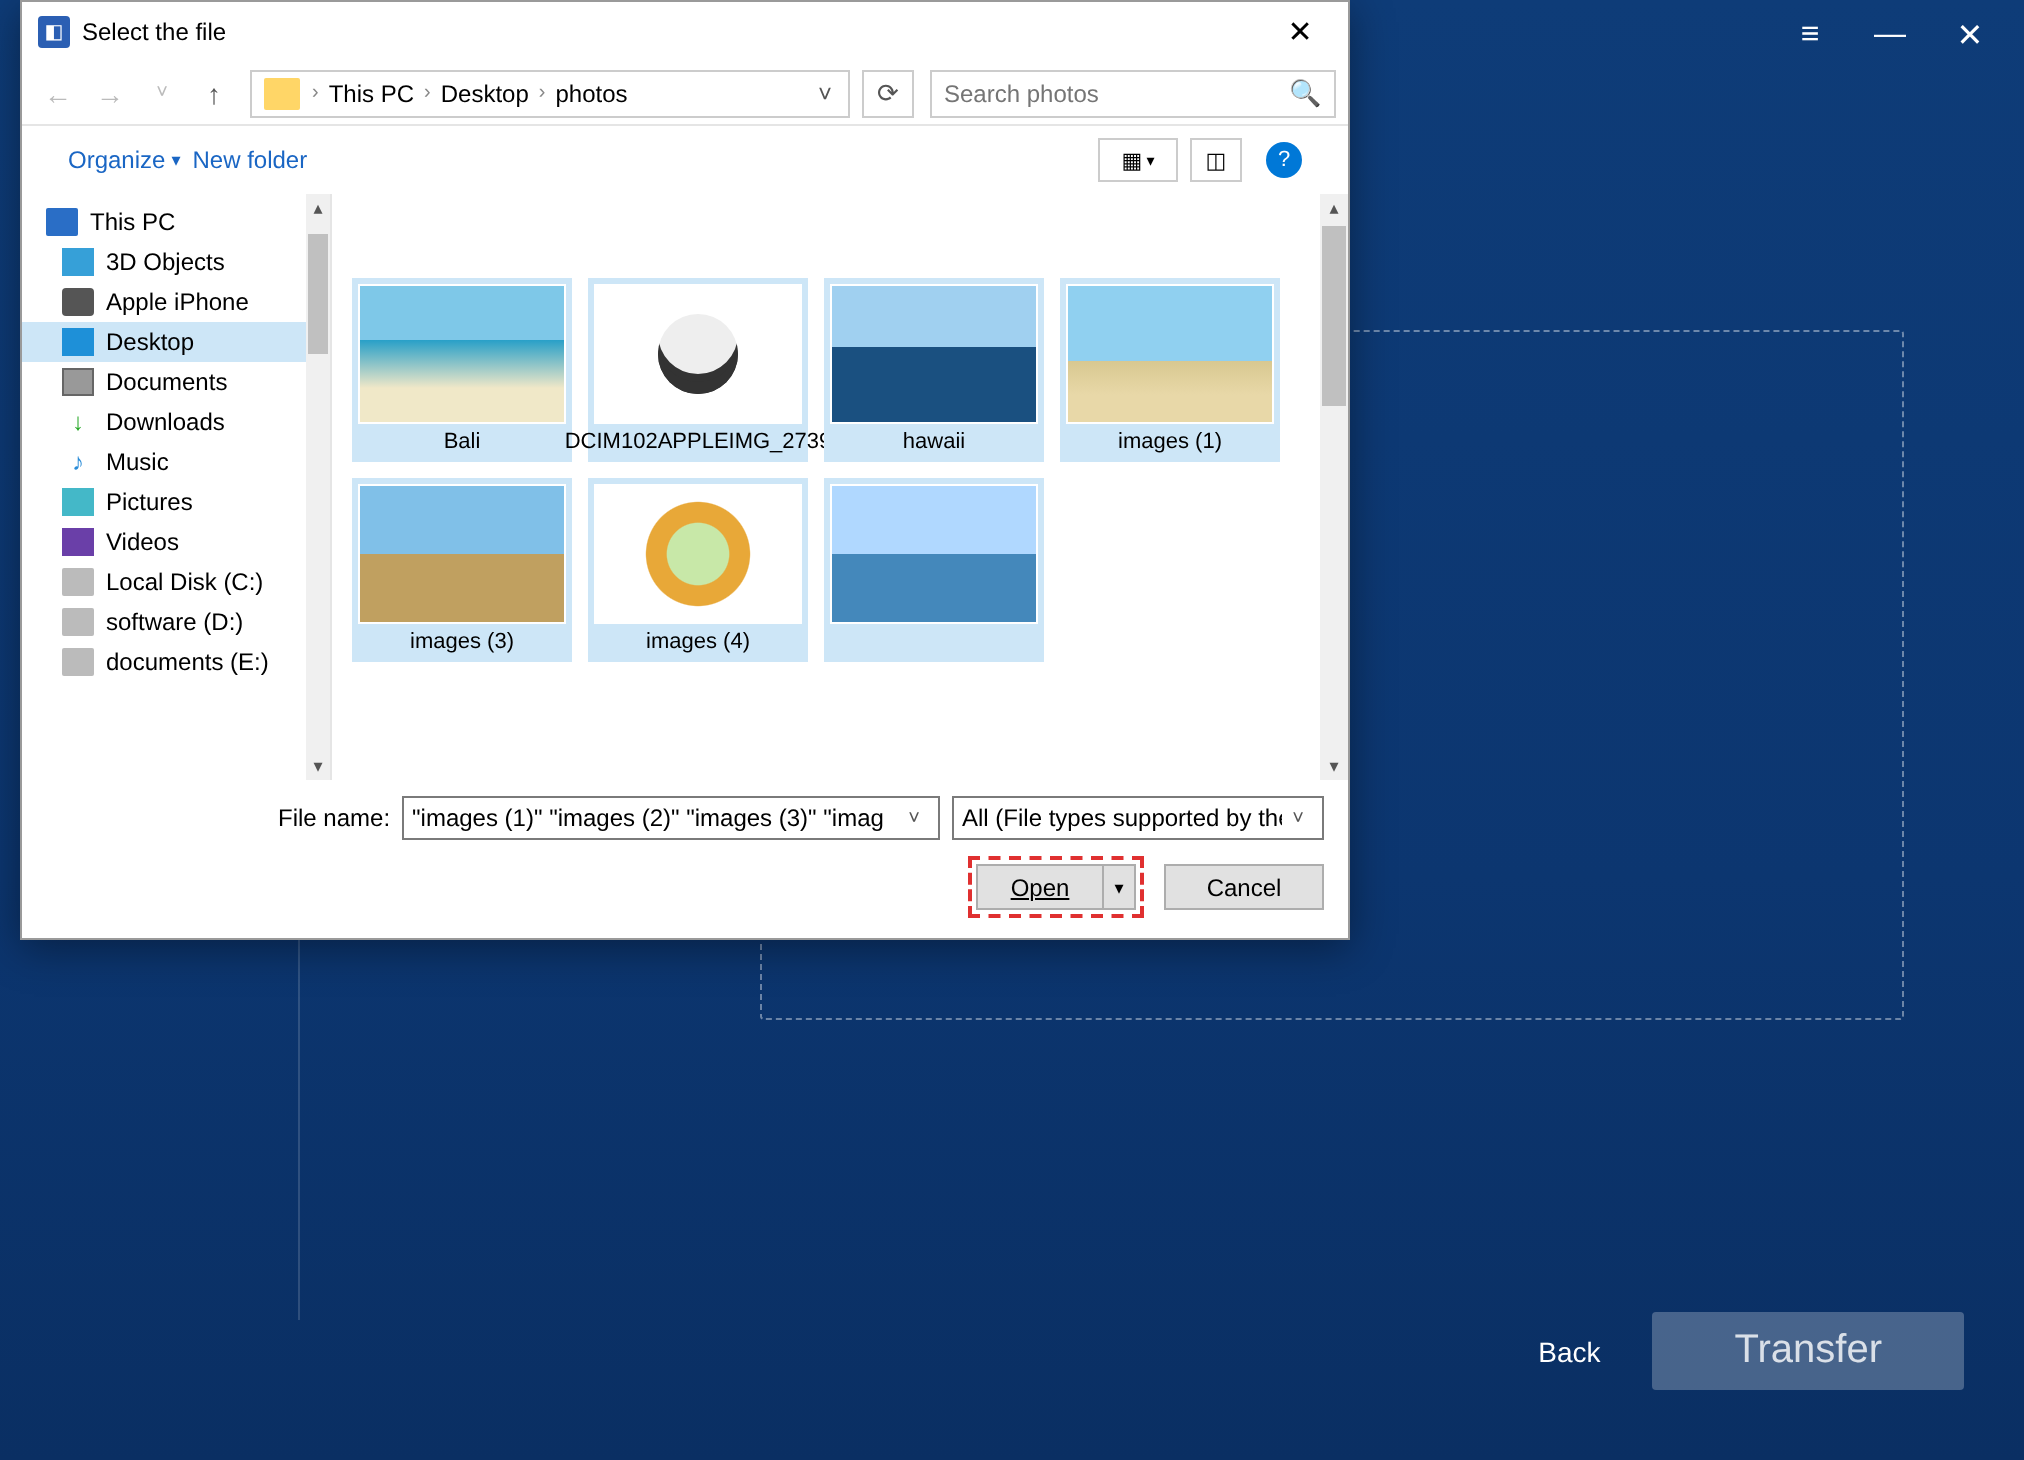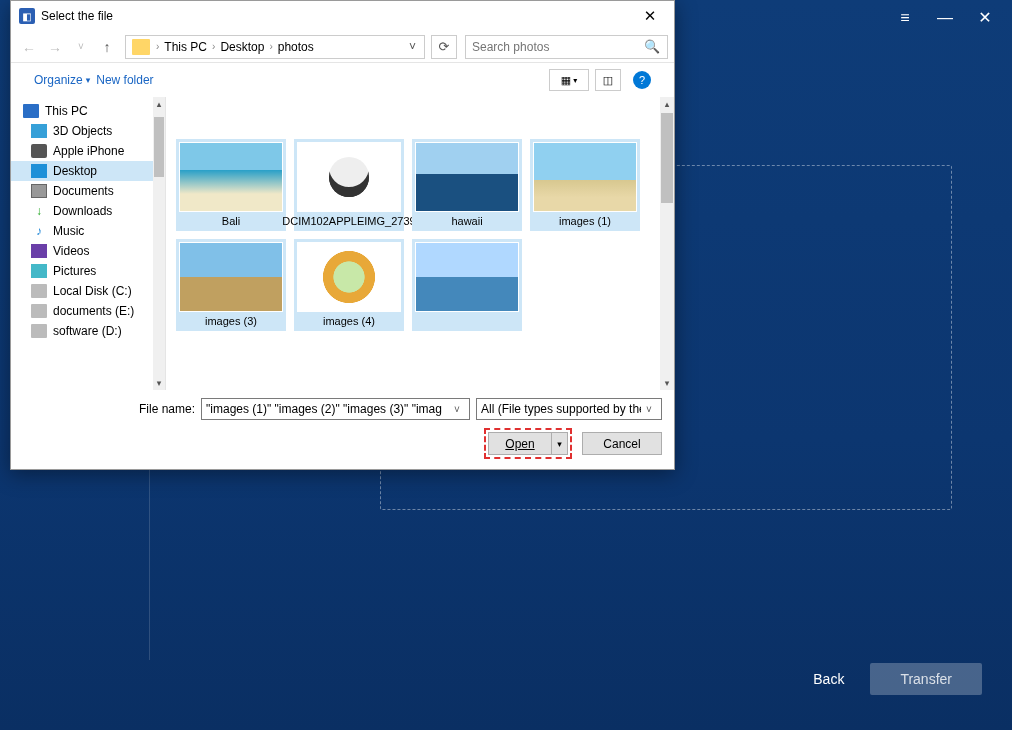--- a/index.html
+++ b/index.html
@@ -9,21 +9,21 @@
 .app-bg { position: absolute; inset: 0; background: linear-gradient(180deg,#0e3c78 0%,#0c3670 60%,#0a2f63 100%); }
 .app-titlebar { height: 35px; display:flex; align-items:center; justify-content:flex-end; padding:0 8px; gap:2px;}
 .app-titlebar .tbtn { width:38px; height:28px; display:flex; align-items:center; justify-content:center; color:#fff; cursor:pointer;}
 .left-panel { position:absolute; left:0; top:85px; width:260px; bottom:70px; }
 .left-panel .vline { position:absolute; right:110px; top:0; bottom:0; width:1px; background:rgba(255,255,255,.15);}
 .main-title { position:absolute; left:380px; top:60px; color:#fff; font-size:22px; font-weight:600;}
 .main-desc { position:absolute; left:380px; top:100px; color:#e0e8f5; font-size:13px; line-height:20px; max-width:540px;}
 .dropzone { position:absolute; left:380px; top:165px; right:60px; height:345px; border:1px dashed rgba(255,255,255,.4); border-radius:2px;}
 .footer-btns { position:absolute; right:30px; bottom:35px; display:flex; gap:12px; align-items:center;}
 .footer-btns .btn-back { color:#fff; font-size:14px; padding:8px 14px; cursor:pointer;}
-.footer-btns .btn-transfer { background:rgba(255,255,255,.25); color:rgba(255,255,255,.8); font-size:14px; padding:8px 30px; border-radius:2px; cursor:default;}
+.footer-btns .btn-transfer { background:rgba(255,255,255,.25); color:rgba(255,255,255,.8); font-size:20px; padding:8px 41px; border-radius:2px; cursor:default;}
 
 
 .dialog { position:absolute; left:10px; top:0; width:665px; height:470px; background:#fff; border:1px solid #9a9a9a; box-shadow:0 4px 20px rgba(0,0,0,.4); display:flex; flex-direction:column; }
 .dlg-title { height:30px; display:flex; align-items:center; padding:0 4px 0 8px; font-size:12px; color:#000;}
 .dlg-title .icon { width:16px; height:16px; background:#2b5fb3; border-radius:2px; margin-right:6px; display:flex; align-items:center; justify-content:center; color:#fff; font-size:10px;}
 .dlg-title .close { margin-left:auto; width:40px; height:28px; display:flex; align-items:center; justify-content:center; font-size:15px; cursor:pointer;}
 
 .dlg-nav { height:32px; display:flex; align-items:center; padding:0 6px; gap:2px; border-bottom:1px solid #e5e5e5;}
 .navbtn { width:24px; height:24px; display:flex; align-items:center; justify-content:center; color:#555; cursor:pointer; font-size:14px;}
 .navbtn.dis { color:#bbb; cursor:default;}
@@ -193,38 +193,38 @@
         </div>
         <div class="tree-item">
           <div class="tico ic-dl">↓</div>
           <span>Downloads</span>
         </div>
         <div class="tree-item">
           <div class="tico ic-music">♪</div>
           <span>Music</span>
         </div>
         <div class="tree-item">
+          <div class="tico ic-pic"></div>
+          <span>Pictures</span>
+        </div>
+        <div class="tree-item">
           <div class="tico ic-vid"></div>
           <span>Videos</span>
         </div>
         <div class="tree-item">
-          <div class="tico ic-pic"></div>
-          <span>Pictures</span>
-        </div>
-        <div class="tree-item">
           <div class="tico ic-disk"></div>
           <span>Local Disk (C:)</span>
         </div>
         <div class="tree-item">
           <div class="tico ic-disk"></div>
+          <span>software (D:)</span>
+        </div>
+        <div class="tree-item">
+          <div class="tico ic-disk"></div>
           <span>documents (E:)</span>
-        </div>
-        <div class="tree-item">
-          <div class="tico ic-disk"></div>
-          <span>software (D:)</span>
         </div>
         <div class="tree-scroll">
         <div class="arr up">▴</div>
           <div class="thumb"></div>
           <div class="arr dn">▾</div>
       </div>
     </div>
     <div class="files">
       <div class="file-grid" id="filegrid">
           <div class="file-item sel">

